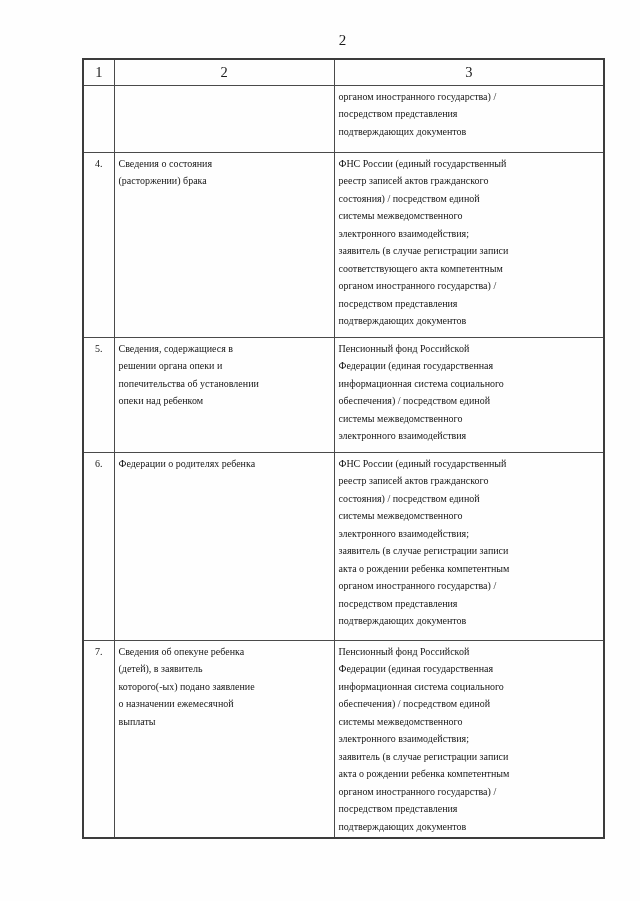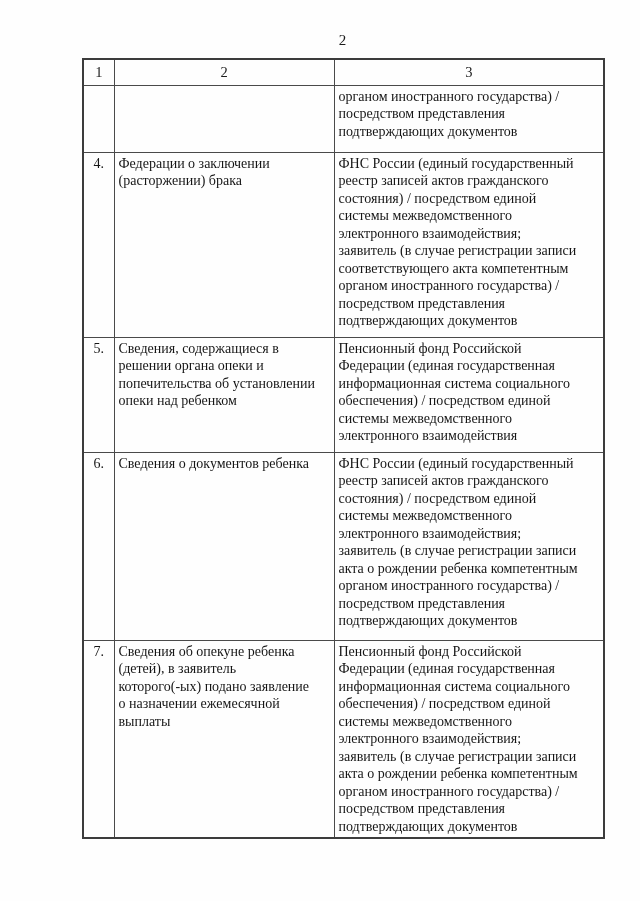--- a/index.html
+++ b/index.html
@@ -30,21 +30,21 @@
     left: 82px;
     width: 521px;
     border-collapse: collapse;
     table-layout: fixed;
     border: 2px solid #3c3c3c;
   }
   .doc-table td, .doc-table th {
     border: 1px solid #4a4a4a;
     vertical-align: top;
     font-weight: normal;
-    font-size: 14px;
+    font-size: 10px;
     line-height: 17.5px;
   }
   .doc-table thead th {
     height: 26px;
     text-align: center;
     vertical-align: middle;
     font-size: 14.5px;
     color: #1b1b1b;
   }
   td.num-cell {
@@ -84,21 +84,21 @@
     <tbody>
       <tr>
         <td class="num-cell"></td>
         <td class="subject-cell"></td>
         <td class="source-cell">органом иностранного государства) /
 посредством представления
 подтверждающих документов</td>
       </tr>
       <tr>
         <td class="num-cell">4.</td>
-        <td class="subject-cell">Федерации о заключении
+        <td class="subject-cell">Сведения о состояния
 (расторжении) брака</td>
         <td class="source-cell">ФНС России (единый государственный
 реестр записей актов гражданского
 состояния) / посредством единой
 системы межведомственного
 электронного взаимодействия;
 заявитель (в случае регистрации записи
 соответствующего акта компетентным
 органом иностранного государства) /
 посредством представления
@@ -112,21 +112,21 @@
 опеки над ребенком</td>
         <td class="source-cell">Пенсионный фонд Российской
 Федерации (единая государственная
 информационная система социального
 обеспечения) / посредством единой
 системы межведомственного
 электронного взаимодействия</td>
       </tr>
       <tr>
         <td class="num-cell">6.</td>
-        <td class="subject-cell">Сведения о документов ребенка</td>
+        <td class="subject-cell">Федерации о родителях ребенка</td>
         <td class="source-cell">ФНС России (единый государственный
 реестр записей актов гражданского
 состояния) / посредством единой
 системы межведомственного
 электронного взаимодействия;
 заявитель (в случае регистрации записи
 акта о рождении ребенка компетентным
 органом иностранного государства) /
 посредством представления
 подтверждающих документов</td>

